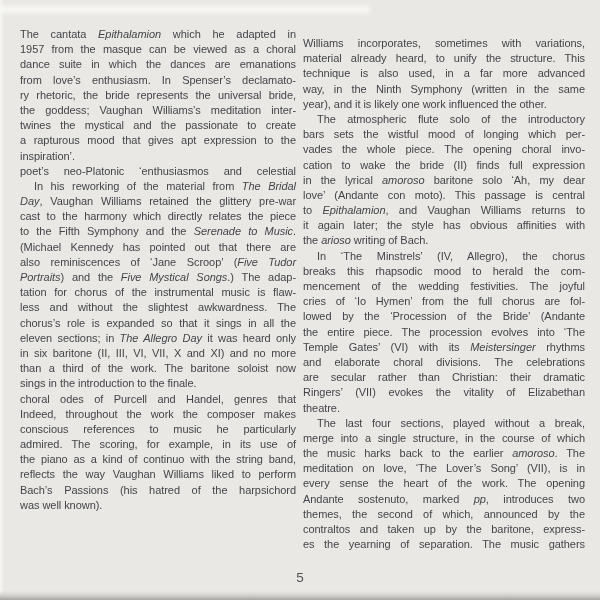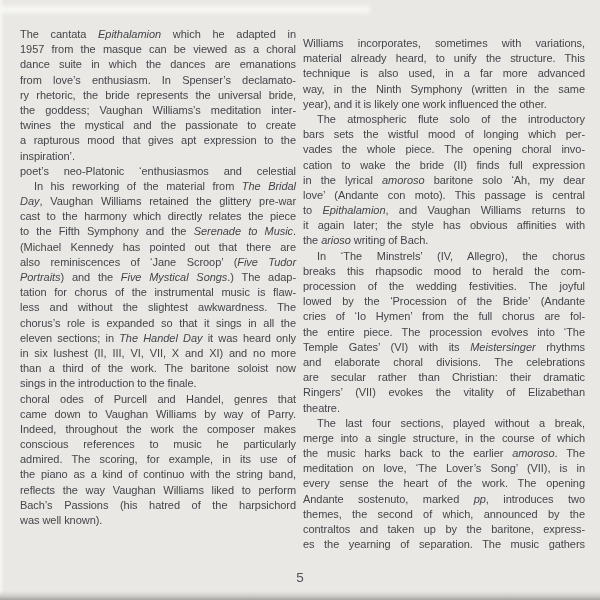--- a/index.html
+++ b/index.html
@@ -99,26 +99,25 @@
       <div class="line"><span class="indent"></span>In his reworking of the material from <i>The Bridal</i></div>
       <div class="line"><i>Day</i>, Vaughan Williams retained the glittery pre-war</div>
       <div class="line">cast to the harmony which directly relates the piece</div>
       <div class="line">to the Fifth Symphony and the <i>Serenade to Music</i>.</div>
       <div class="line">(Michael Kennedy has pointed out that there are</div>
       <div class="line">also reminiscences of ‘Jane Scroop’ (<i>Five Tudor</i></div>
       <div class="line"><i>Portraits</i>) and the <i>Five Mystical Songs</i>.) The adap-</div>
       <div class="line">tation for chorus of the instrumental music is flaw-</div>
       <div class="line">less and without the slightest awkwardness. The</div>
       <div class="line">chorus’s role is expanded so that it sings in all the</div>
-      <div class="line">eleven sections; in <i>The Handel Day</i> it was heard only</div>
-      <div class="line">in six lushest (II, III, VI, VII, X and XI) and no more</div>
+      <div class="line">eleven sections; in <i>The Allegro Day</i> it was heard only</div>
+      <div class="line">in six baritone (II, III, VI, VII, X and XI) and no more</div>
       <div class="line">than a third of the work. The baritone soloist now</div>
       <div class="line para-end">sings in the introduction to the finale.</div>
       <div class="line">choral odes of Purcell and Handel, genres that</div>
-      <div class="line">came down to Vaughan Williams by way of Parry.</div>
       <div class="line">Indeed, throughout the work the composer makes</div>
       <div class="line">conscious references to music he particularly</div>
       <div class="line">admired. The scoring, for example, in its use of</div>
       <div class="line">the piano as a kind of continuo with the string band,</div>
       <div class="line">reflects the way Vaughan Williams liked to perform</div>
       <div class="line">Bach’s Passions (his hatred of the harpsichord</div>
       <div class="line para-end">was well known).</div>
     </div>
   <div class="col col-right">
       <div class="line">Williams incorporates, sometimes with variations,</div>
@@ -130,23 +129,23 @@
       <div class="line">bars sets the wistful mood of longing which per-</div>
       <div class="line">vades the whole piece. The opening choral invo-</div>
       <div class="line">cation to wake the bride (II) finds full expression</div>
       <div class="line">in the lyrical <i>amoroso</i> baritone solo ‘Ah, my dear</div>
       <div class="line">love’ (Andante con moto). This passage is central</div>
       <div class="line">to <i>Epithalamion</i>, and Vaughan Williams returns to</div>
       <div class="line">it again later; the style has obvious affinities with</div>
       <div class="line para-end">the <i>arioso</i> writing of Bach.</div>
       <div class="line"><span class="indent"></span>In ‘The Minstrels’ (IV, Allegro), the chorus</div>
       <div class="line">breaks this rhapsodic mood to herald the com-</div>
-      <div class="line">procession of the wedding festivities. The joyful</div>
+      <div class="line">mencement of the wedding festivities. The joyful</div>
+      <div class="line">cries of ‘Io Hymen’ from the full chorus are fol-</div>
       <div class="line">lowed by the ‘Procession of the Bride’ (Andante</div>
-      <div class="line">cries of ‘Io Hymen’ from the full chorus are fol-</div>
       <div class="line">the entire piece. The procession evolves into ‘The</div>
       <div class="line">Temple Gates’ (VI) with its <i>Meistersinger</i> rhythms</div>
       <div class="line">and elaborate choral divisions. The celebrations</div>
       <div class="line">are secular rather than Christian: their dramatic</div>
       <div class="line">Ringers’ (VII) evokes the vitality of Elizabethan</div>
       <div class="line para-end">theatre.</div>
       <div class="line"><span class="indent"></span>The last four sections, played without a break,</div>
       <div class="line">merge into a single structure, in the course of which</div>
       <div class="line">the music harks back to the earlier <i>amoroso</i>. The</div>
       <div class="line">meditation on love, ‘The Lover’s Song’ (VII), is in</div>

